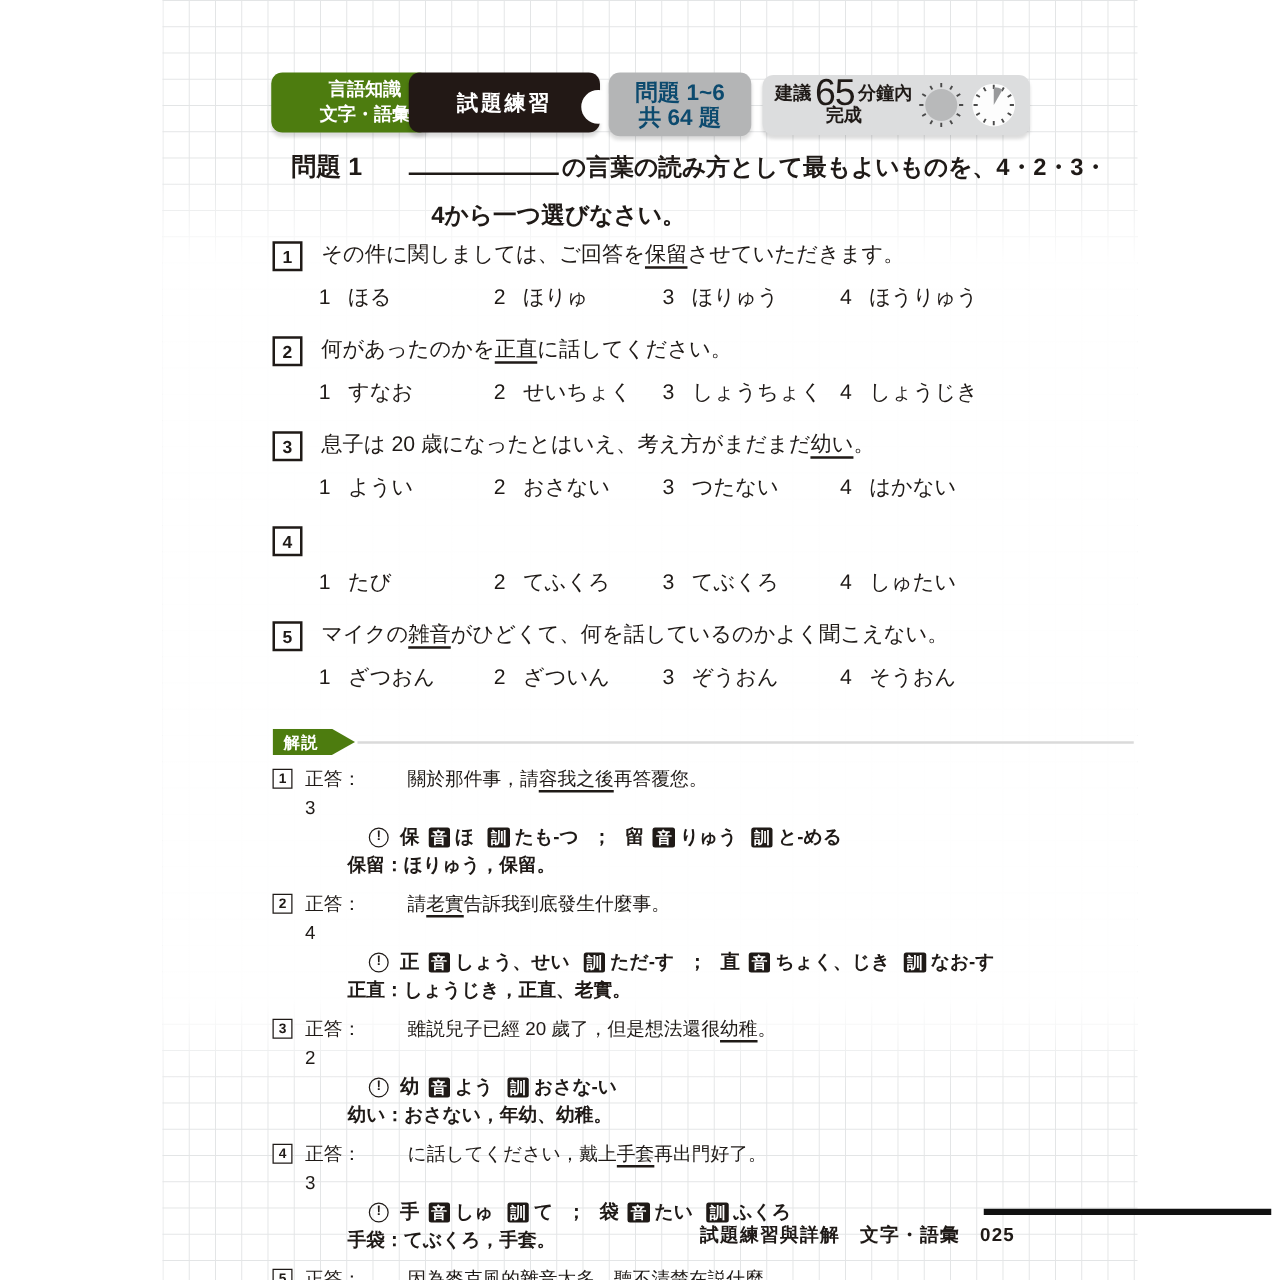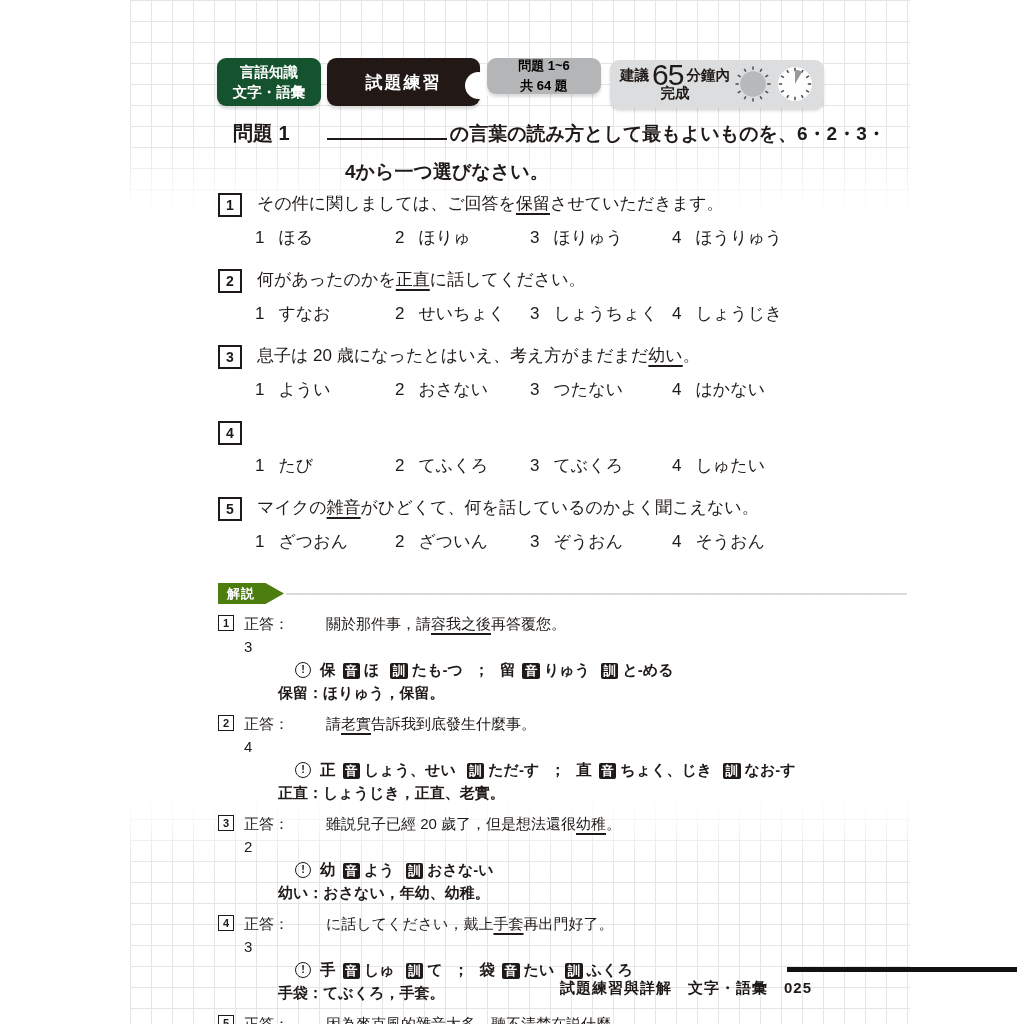--- a/index.html
+++ b/index.html
@@ -22,24 +22,24 @@
       rgba(255,255,255,0) 0px, rgba(255,255,255,0) 140px,
       rgba(255,255,255,.96) 210px, rgba(255,255,255,.96) 800px,
       rgba(255,255,255,0) 870px, rgba(255,255,255,0) 100%);
   }
   
   .badge{
     position:absolute;border-radius:9px;display:flex;flex-direction:column;
     justify-content:center;align-items:center;text-align:center;
     box-shadow:0 3px 3px rgba(0,0,0,.14);
   }
-  #badge-category{left:217px;top:58px;width:104px;height:48px;background:#14532d;color:#fff;font-size:14.5px;font-weight:bold;line-height:20px;}
+  #badge-category{left:217px;top:58px;width:104px;height:48px;background:#4d7c0f;color:#fff;font-size:14.5px;font-weight:bold;line-height:20px;padding-left:23px;}
   #badge-section{left:327px;top:58px;width:153px;height:48px;background:#221815;color:#fff;font-size:17px;font-weight:bold;letter-spacing:2px;}
   #badge-notch{position:absolute;left:465px;top:72px;width:27px;height:27px;border-radius:50%;background:#fff;}
-  #badge-range{left:487px;top:58px;width:114px;height:36px;background:#b4b5b6;color:#000000;font-size:13px;font-weight:bold;line-height:20px;}
+  #badge-range{left:487px;top:58px;width:114px;height:51px;background:#b4b5b6;color:#0c4a6e;font-size:18px;font-weight:bold;line-height:20px;}
   #badge-time{left:610px;top:60px;width:214px;height:48px;background:#dcddde;color:#1f1a17;flex-direction:row;gap:4px;padding:12px 4px;box-sizing:border-box;}
   .time-text{display:flex;flex-direction:column;align-items:center;line-height:18px;}
   .time-row{display:flex;align-items:center;font-size:14.5px;font-weight:bold;}
   .time-big{font-size:30px;font-weight:normal;margin:0 3px;letter-spacing:-1px;}
   .time-line2{font-size:14.5px;font-weight:bold;}
   .clock{width:38px;height:38px;flex:0 0 auto;}
   
   #mondai{position:absolute;left:233px;top:116px;width:690px;font-weight:bold;font-size:19px;line-height:30px;}
   #mondai .row1{display:flex;align-items:baseline;}
   #mondai-label{font-size:20px;flex:0 0 auto;margin-right:37px;}
@@ -139,21 +139,21 @@
         <line x1="26.75" y1="8.31" x2="28.5" y2="5.28"></line>
     </g>
     <path d="M20 20 L20 5 A15 15 0 0 1 27.5 7.01 Z" fill="#98999b"></path>
   </svg>
 </div>
 
 <div id="mondai">
   <div class="row1">
     <span id="mondai-label">問題 1</span>
     <span class="blank"></span>
-    <span>の言葉の読み方として最もよいものを、6・2・3・</span>
+    <span>の言葉の読み方として最もよいものを、4・2・3・</span>
   </div>
   <div class="row2">4から一つ選びなさい。</div>
 </div>
 
 <div id="questions">
   <div class="q">
     <div class="q-head">
       <span class="q-num">1</span>
       <span class="q-text"><span>その件に関しましては、ご回答を</span><span class="u">保留</span><span>させていただきます。</span></span>
     </div>

